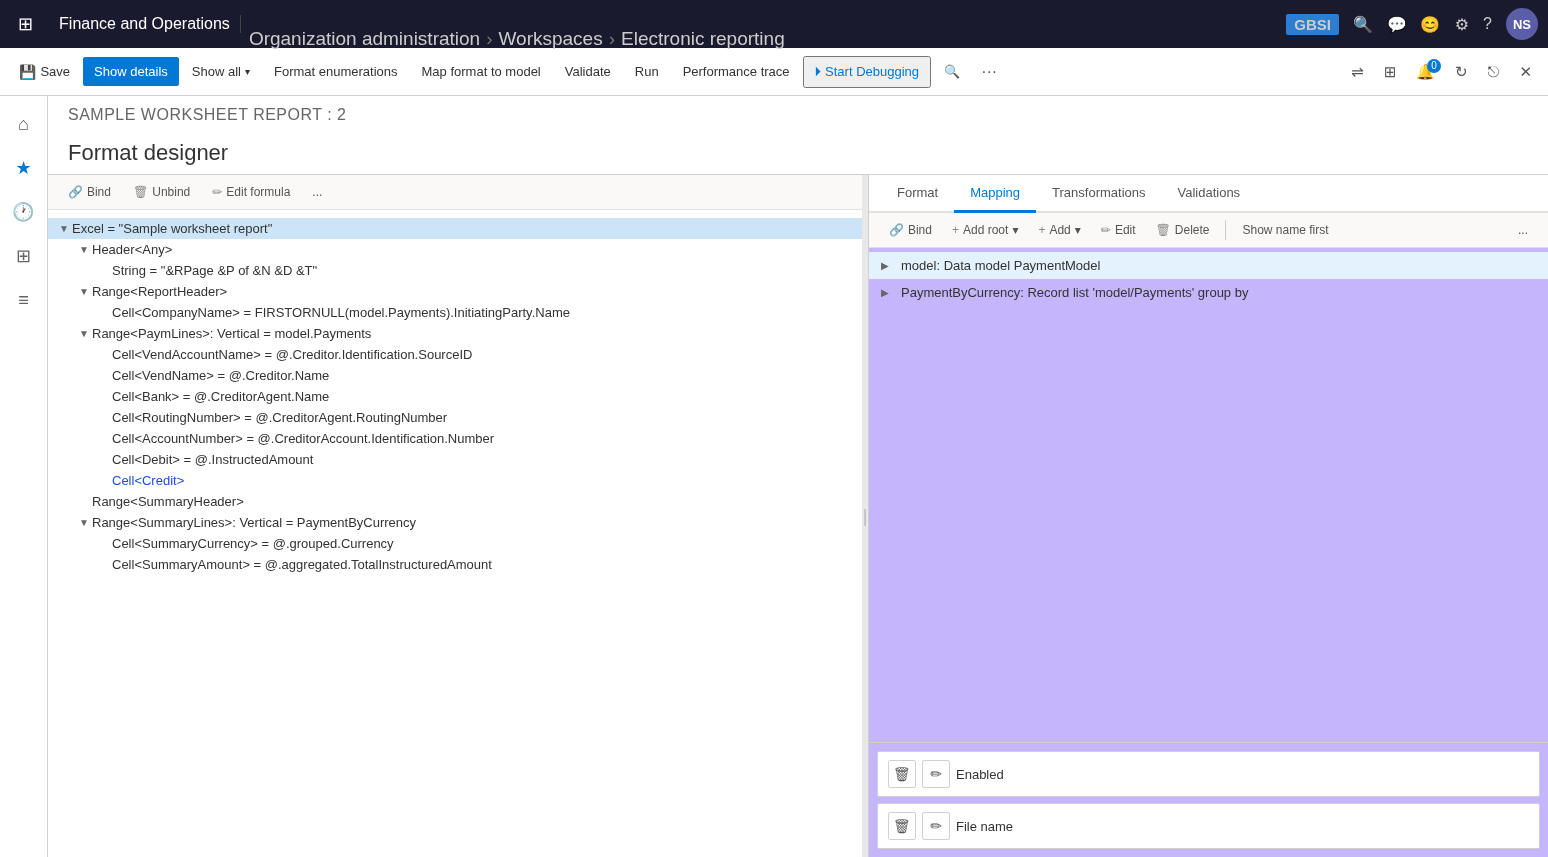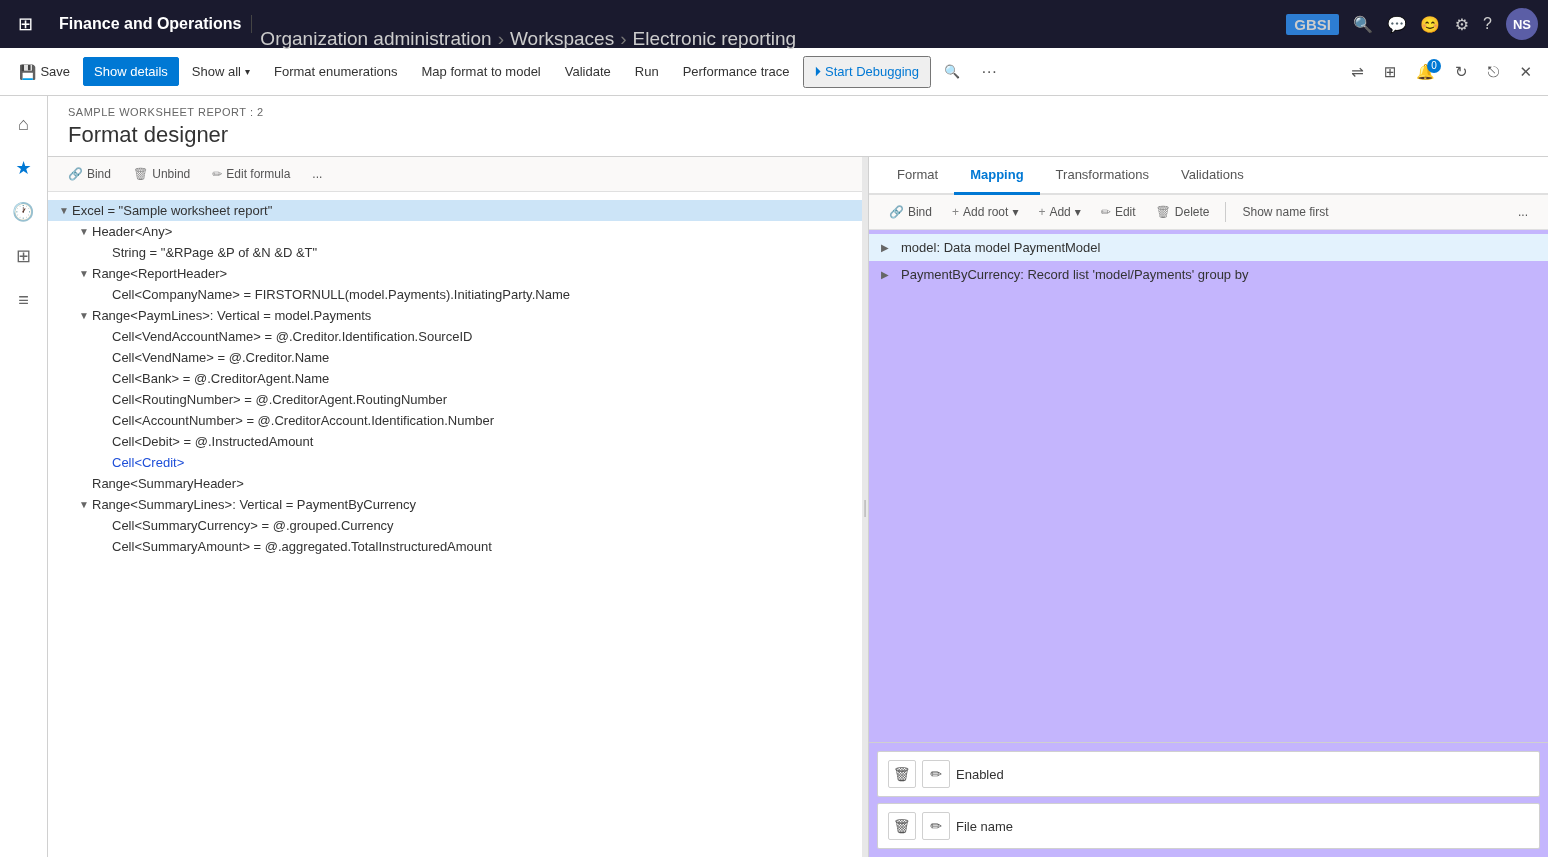--- a/index.html
+++ b/index.html
@@ -9,21 +9,21 @@
     .top-nav {
       display: flex;
       align-items: center;
       background: #1a1a2e;
       color: #fff;
       height: 48px;
       padding: 0 10px;
       gap: 8px;
     }
     .top-nav .app-grid-icon { color: #fff; font-size: 18px; cursor: pointer; padding: 4px 8px; }
-    .top-nav .app-title { font-size: 16px; font-weight: 700; color: #fff; padding: 0 10px; border-right: 1px solid #444; }
+    .top-nav .app-title { font-size: 16px; font-weight: 400; color: #fff; padding: 0 10px; border-right: 1px solid #444; }
     .top-nav .breadcrumb { display: flex; align-items: center; gap: 6px; color: #ccc; font-size: 19px; flex: 1; margin-top: 29px; }
     .top-nav .breadcrumb span { cursor: pointer; }
     .top-nav .breadcrumb .sep { color: #777; }
     .top-nav .nav-actions { display: flex; align-items: center; gap: 14px; }
     .top-nav .nav-actions span { color: #ccc; cursor: pointer; font-size: 15px; }
     .top-nav .company-badge { background: #2d7dd2; color: #fff; padding: 2px 8px; border-radius: 2px; font-size: 13px; font-weight: 600; }
     .top-nav .user-avatar { background: #5b5ea6; color: #fff; border-radius: 50%; width: 32px; height: 32px; display: flex; align-items: center; justify-content: center; font-weight: 700; font-size: 13px; cursor: pointer; }
 
     
     .toolbar {
@@ -93,23 +93,23 @@
       flex-direction: column;
       overflow: hidden;
     }
 
     .page-header {
       background: #fff;
       padding: 10px 20px 0 20px;
       border-bottom: 1px solid #d0d0d0;
     }
     .page-header .breadcrumb-path {
-      font-size: 11px;
+      font-size: 16px;
       color: #666;
-      margin-bottom: 4px;
+      margin-bottom: 16px;
       text-transform: uppercase;
       letter-spacing: 0.5px;
     }
     .page-header h1 {
       font-size: 22px;
       font-weight: 300;
       color: #333;
       margin-bottom: 8px;
     }
 
@@ -204,21 +204,21 @@
       padding: 0 12px;
     }
     .tab-bar .tab {
       padding: 10px 16px;
       cursor: pointer;
       font-size: 13px;
       color: #555;
       border-bottom: 3px solid transparent;
       margin-bottom: -2px;
     }
-    .tab-bar .tab.active { color: #0078d4; border-bottom-color: #0078d4; font-weight: 700; text-align: center; }
+    .tab-bar .tab.active { color: #0078d4; border-bottom-color: #0078d4; font-weight: 400; text-align: center; }
 
     .right-toolbar {
       display: flex;
       align-items: center;
       padding: 6px 12px;
       gap: 4px;
       border-bottom: 1px solid #e0e0e0;
       background: #faf9f8;
     }
     .right-toolbar .rtbtn {

